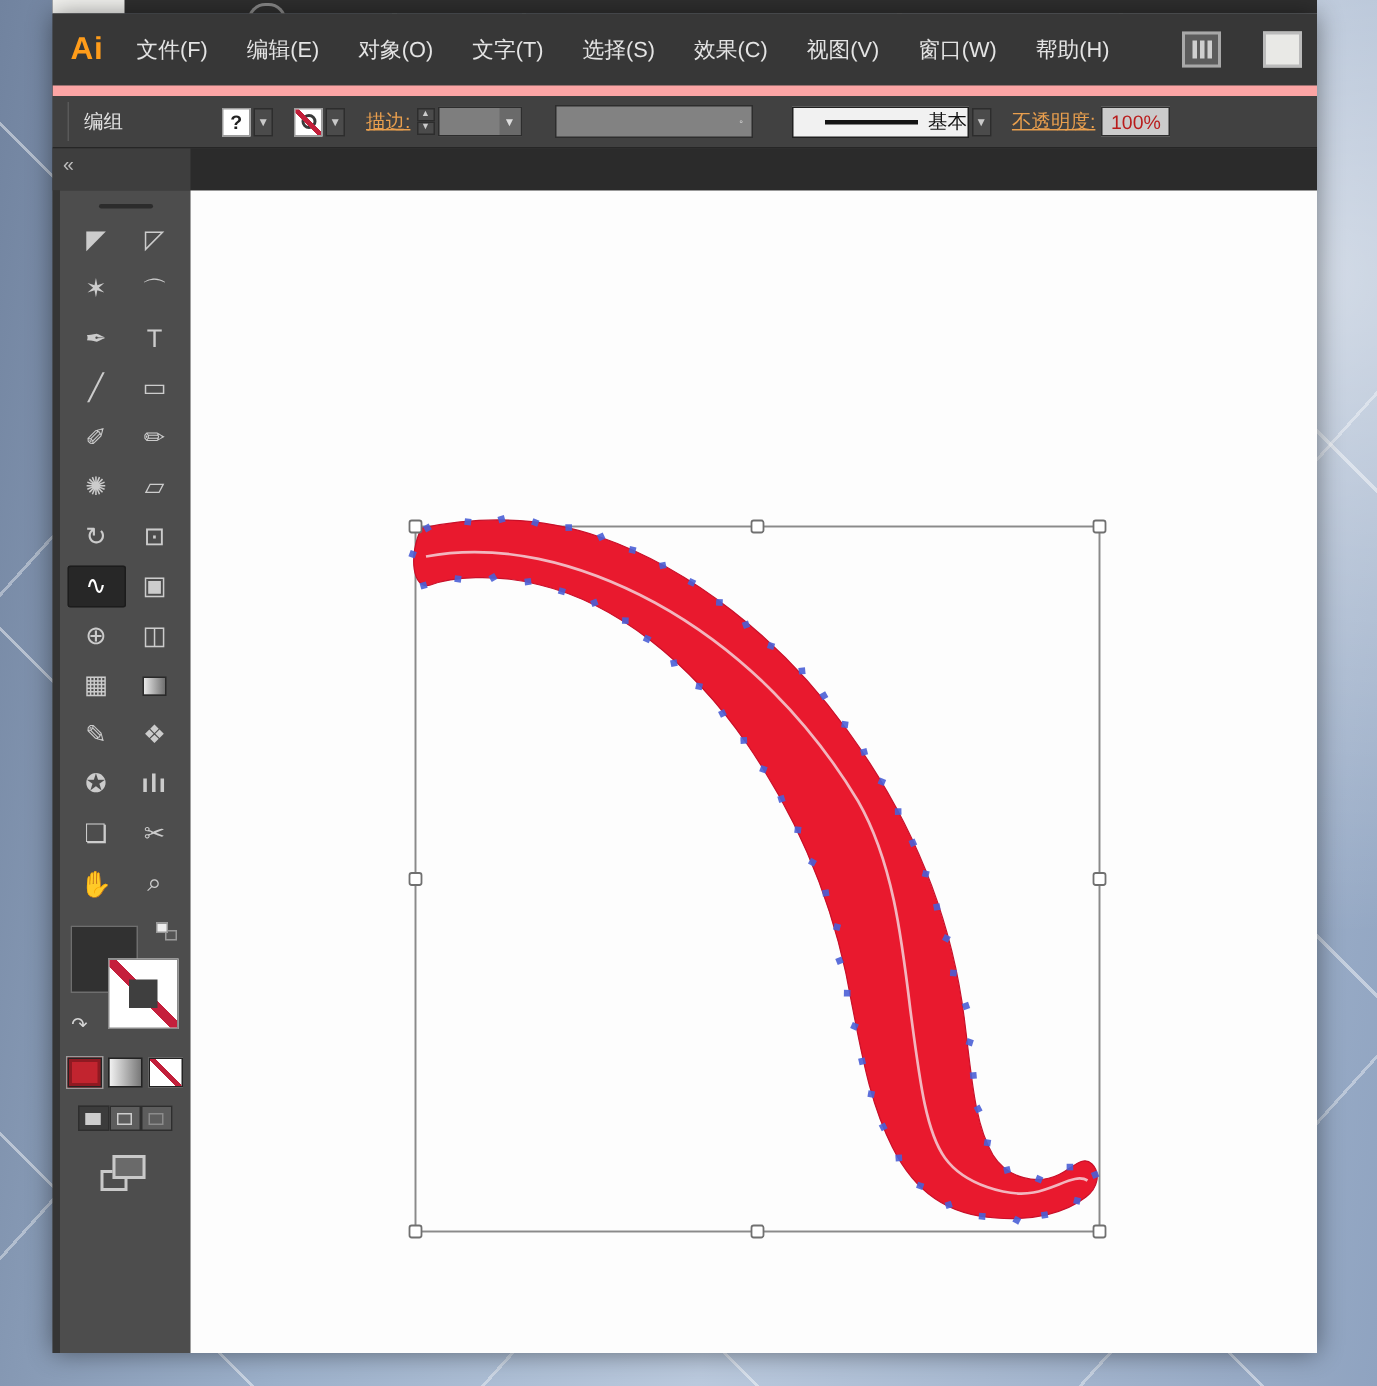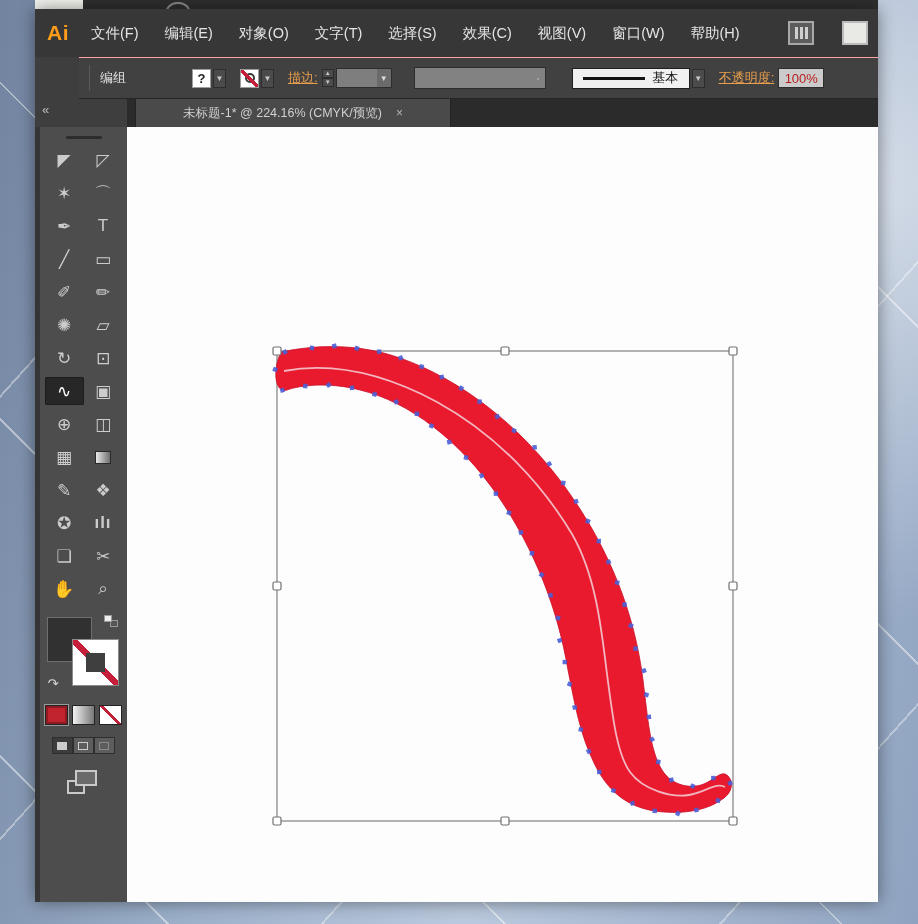--- a/index.html
+++ b/index.html
@@ -23,35 +23,35 @@
   .menu-bar { height:48px; background:#373737; display:flex; align-items:center; padding:0 10px 0 12px; color:#e4e4e4; font-size:14.5px; flex:0 0 auto; }
   .ai-logo { color:#ff9c1a; font-weight:bold; font-size:21px; margin-right:22px; letter-spacing:.5px;text-align:center; }
   .menu-items { display:flex; align-items:flex-end; gap:26px; }
   .menu-item { white-space:nowrap; cursor:default; }
   .menu-right { margin-left:auto; display:flex; align-items:center; gap:28px; }
   .app-bar-btn { width:26px; height:24px; border:2px solid #a8a8a8; background:#5c5c5c; display:flex; align-items:center; justify-content:center; gap:2px; }
   .app-bar-btn i { display:block; width:3px; height:12px; background:#cfcfcf; }
   .app-bar-btn.doc { background:#e9e9e6; border-color:#bbb; }
 
   
-  .control-bar { height:42px; background:#414141; border-top:1px solid #fca5a5; border-bottom:1px solid #262626; display:flex; align-items:center; color:#ddd; font-size:13px; padding:0 6px; flex:0 0 auto;margin-left:44px; }
+  .control-bar { height:42px; background:#414141; border-top:7px solid #fca5a5; border-bottom:1px solid #262626; display:flex; align-items:center; color:#ddd; font-size:13px; padding:0 6px; flex:0 0 auto; }
   .cb-divider { width:1px; height:26px; background:#595959; margin:0 10px 0 4px; }
   .sel-type { color:#e2e2e2; margin-right:66px; }
   .swatch { width:19px; height:19px; background:#fff; border:1px solid #9d9d9d; position:relative; display:flex; align-items:center; justify-content:center; color:#222; font-weight:bold; font-size:13px; }
   .swatch .circ { width:10px; height:10px; border:2px solid #3a3a3a; border-radius:50%; }
   .diag-red { position:absolute; inset:0; background:linear-gradient(45deg, transparent 44%, #c21f3a 44%, #c21f3a 56%, transparent 56%); }
   .dd-btn { width:13px; height:19px; background:#4b4b4b; border:1px solid #2d2d2d; color:#c9c9c9; font-size:8px; display:flex; align-items:center; justify-content:center; margin:0 14px 0 2px; }
   .link-label { color:#e99f4e; text-decoration:underline; margin-right:4px; white-space:nowrap; }
   .stepper { display:flex; flex-direction:column; margin-right:2px; }
   .stepper span { width:12px; height:9px; background:#4b4b4b; border:1px solid #2d2d2d; color:#ccc; font-size:6px; line-height:7px; text-align:center; }
   .field-small { width:56px; height:20px; background:#7e7e7e; border:1px solid #2d2d2d; display:flex; align-items:center; justify-content:flex-end; margin-right:22px; }
   .field-small .arr { width:14px; height:100%; background:#6a6a6a; color:#ddd; font-size:8px; display:flex; align-items:center; justify-content:center; }
   .field-wide { width:132px; height:22px; background:#828282; border:1px solid #2d2d2d; display:flex; align-items:center; justify-content:flex-end; margin-right:26px; }
   .field-wide .arr { width:13px; height:100%; color:#e0e0e0; font-size:7px; display:flex; align-items:center; justify-content:center; }
-  .brush-style { width:118px; height:21px; background:#f1f1f1; border:1px solid #1f1f1f; display:flex; align-items:center; justify-content:center; gap:7px; color:#111; font-size:13px; }
+  .brush-style { width:118px; height:21px; background:#f1f1f1; border:1px solid #1f1f1f; display:flex; align-items:center; justify-content:flex-end; gap:7px; color:#111; font-size:13px; }
   .brush-style .stroke-line { width:62px; height:3px; background:#141414; }
   .opacity-field { width:46px; height:20px; background:#cbcbcb; border:1px solid #2d2d2d; color:#b91c1c; font-size:13px; display:flex; align-items:center; justify-content:center; }
 
   
   .tab-row { height:28px; background:#2b2b2b; display:flex; align-items:stretch; flex:0 0 auto; }
   .tab-gutter { width:92px; background:#3e3e3e; color:#bdbdbd; font-size:13px; padding:3px 0 0 7px; }
   .doc-tab { margin-left:8px; width:316px; background:#4a4a4a; color:#cfcfcf; font-size:12.5px; display:flex; align-items:center; justify-content:center; gap:14px; border-left:1px solid #222; border-right:1px solid #222; white-space:nowrap; }
   .doc-tab .close { color:#b5b5b5; font-size:12px; }
 
   
@@ -152,24 +152,20 @@
       <span class="stroke-line"></span>
       <span>基本</span>
     </div>
     <div class="dd-btn">▼</div>
     <div class="link-label">不透明度:</div>
     <div class="opacity-field">100%</div>
   </div>
 
   <div class="tab-row">
     <div class="tab-gutter">«</div>
-    <div class="doc-tab">
-      <span>未标题-1* @ 224.16% (CMYK/预览)</span>
-      <span class="close">×</span>
-    </div>
   </div>
 
   <div class="main">
     <div class="toolbar-col">
       <div class="tool-panel">
         <div class="drag-bar"></div>
         <div class="tools-grid">
             <div class="tool-cell">
               <span>◤</span>
             </div>

